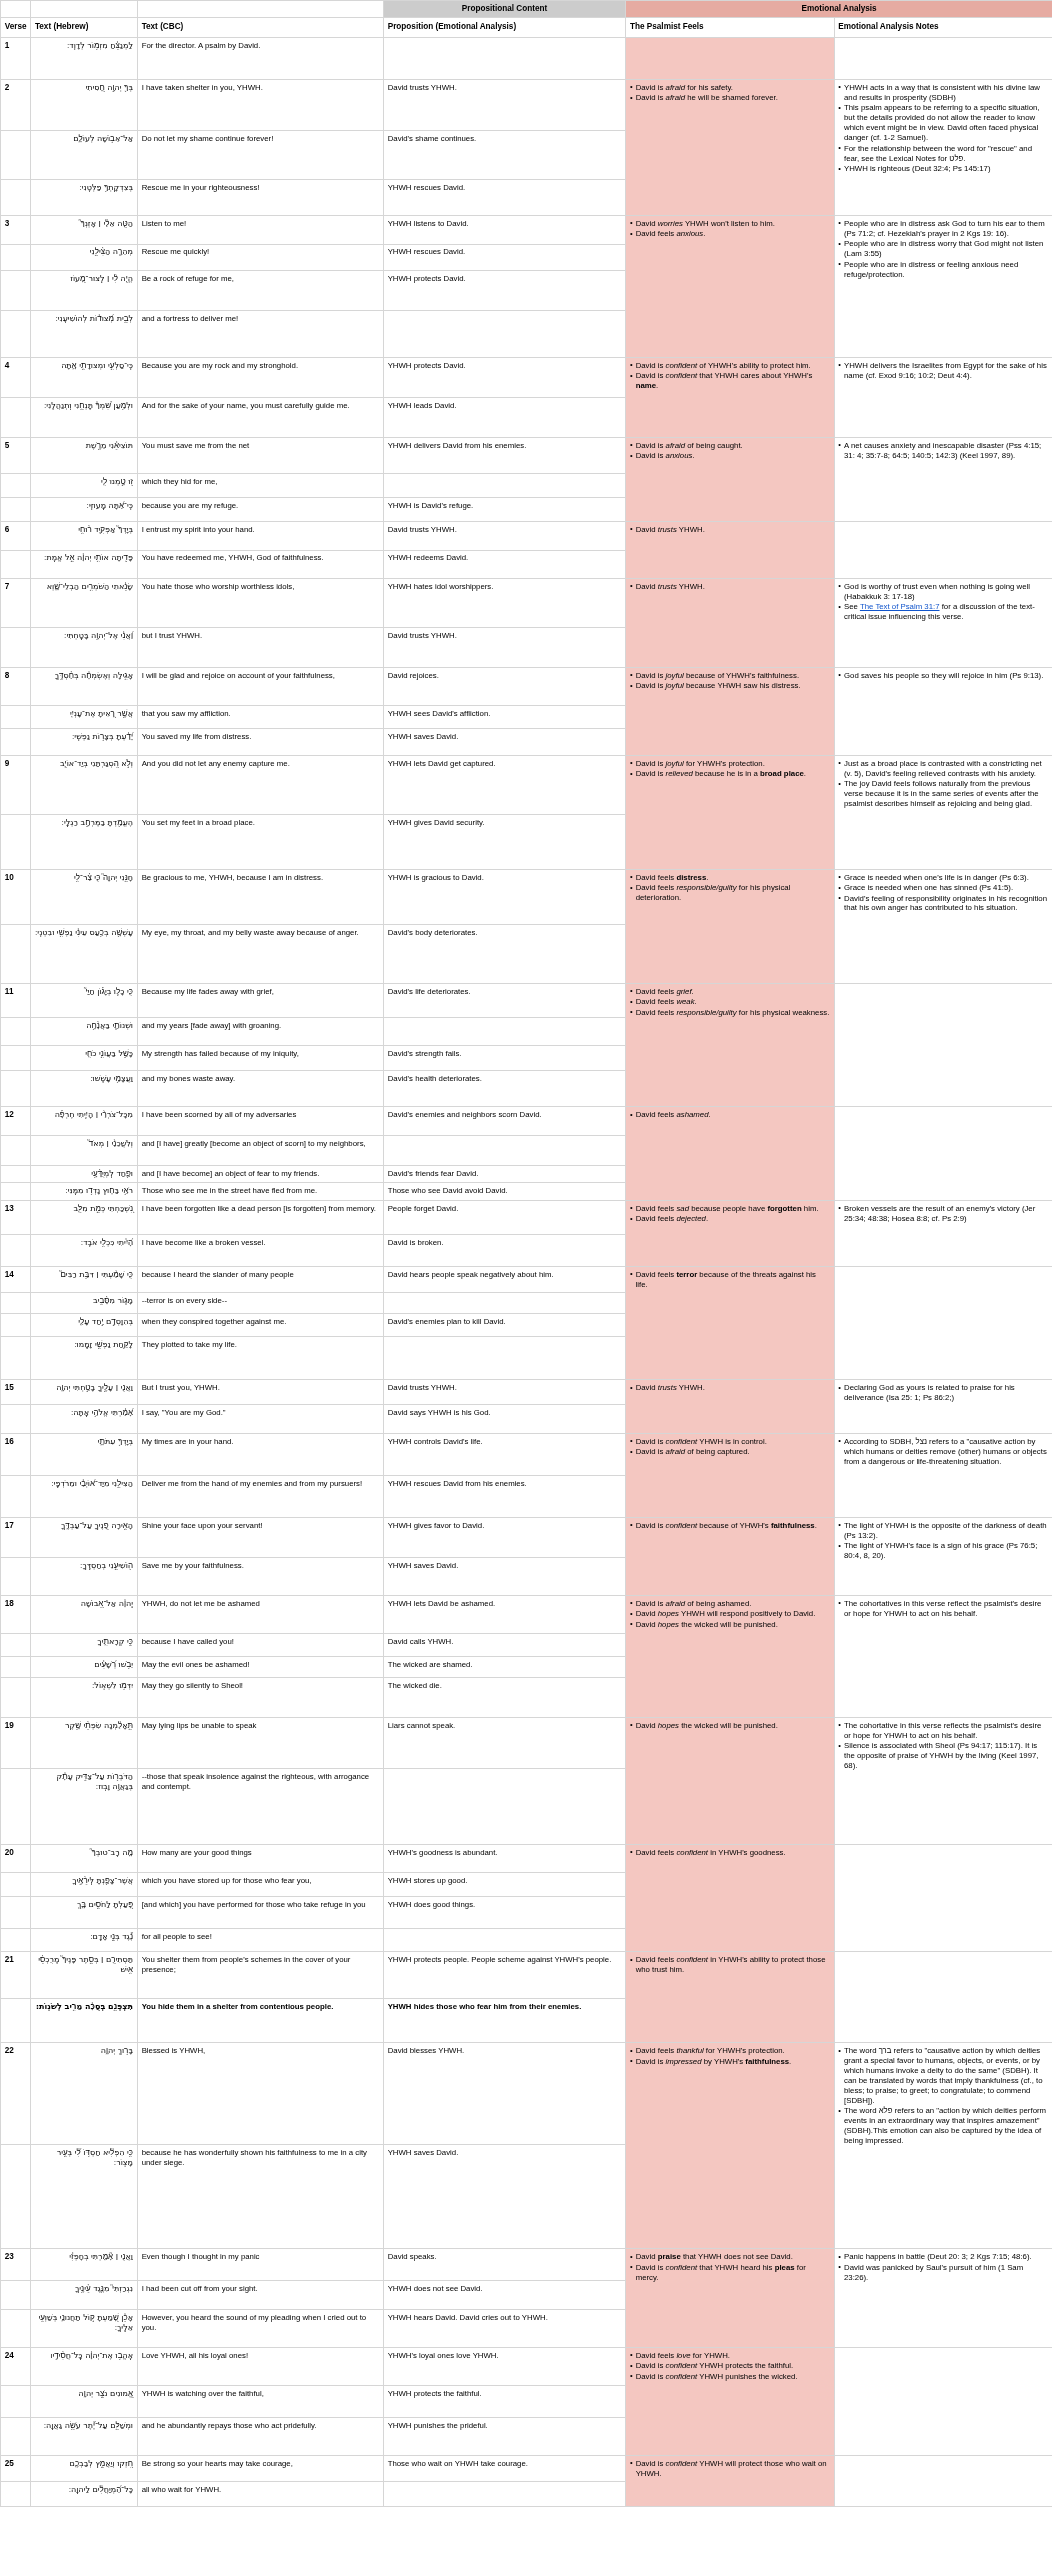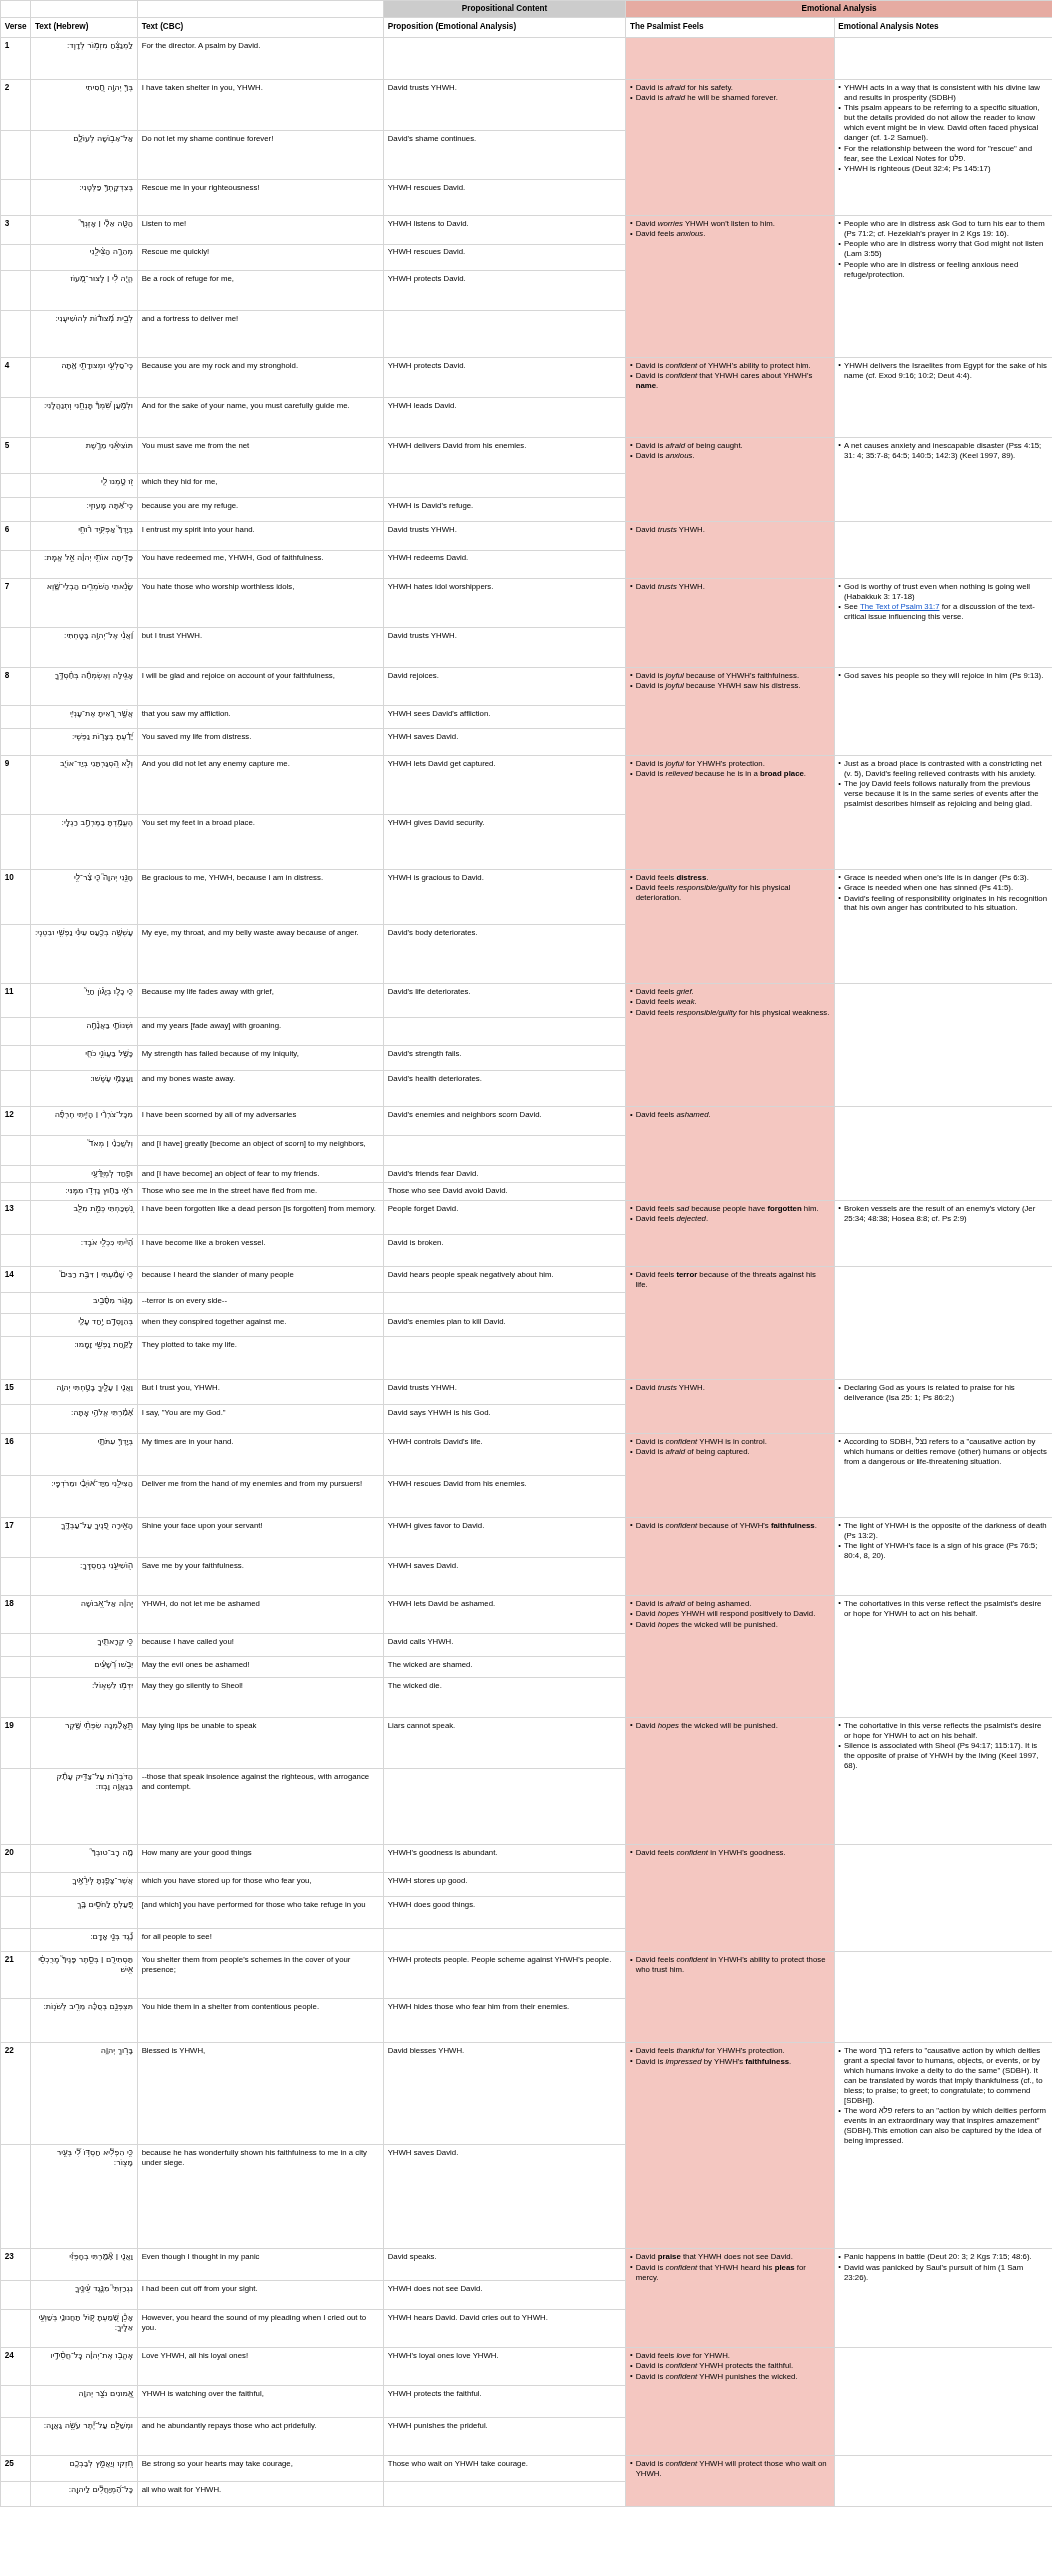--- a/index.html
+++ b/index.html
@@ -616,21 +616,21 @@
         <td class="heb">תַּסְתִּירֵ֤ם ׀ בְּסֵ֥תֶר פָּנֶיךָ֮ מֵֽרֻכְסֵ֫י אִ֥ישׁ</td>
         <td class="cbc">You shelter them from people's schemes in the cover of your presence;</td>
         <td class="prop">YHWH protects people. People scheme against YHWH's people.</td>
         <td class="feels" rowspan="2">
           <ul class="bul">
             <li>David feels <em class="it">confident</em> in YHWH's ability to protect those who trust him.</li>
           </ul>
         </td>
         <td class="notes" rowspan="2"></td>
       </tr>
-      <tr style="height: 44px;">
+      <tr style="height: 44px; font-weight: bold;">
         <td class="verse"></td>
         <td class="heb">תִּצְפְּנֵ֥ם בְּסֻכָּ֗ה מֵרִ֥יב לְשֹׁנֽוֹת׃</td>
         <td class="cbc">You hide them in a shelter from contentious people.</td>
         <td class="prop">YHWH hides those who fear him from their enemies.</td>
       </tr>
       <tr style="height: 102px;">
         <td class="verse">22</td>
         <td class="heb">בָּר֥וּךְ יְהוָ֑ה</td>
         <td class="cbc">Blessed is YHWH,</td>
         <td class="prop">David blesses YHWH.</td>

